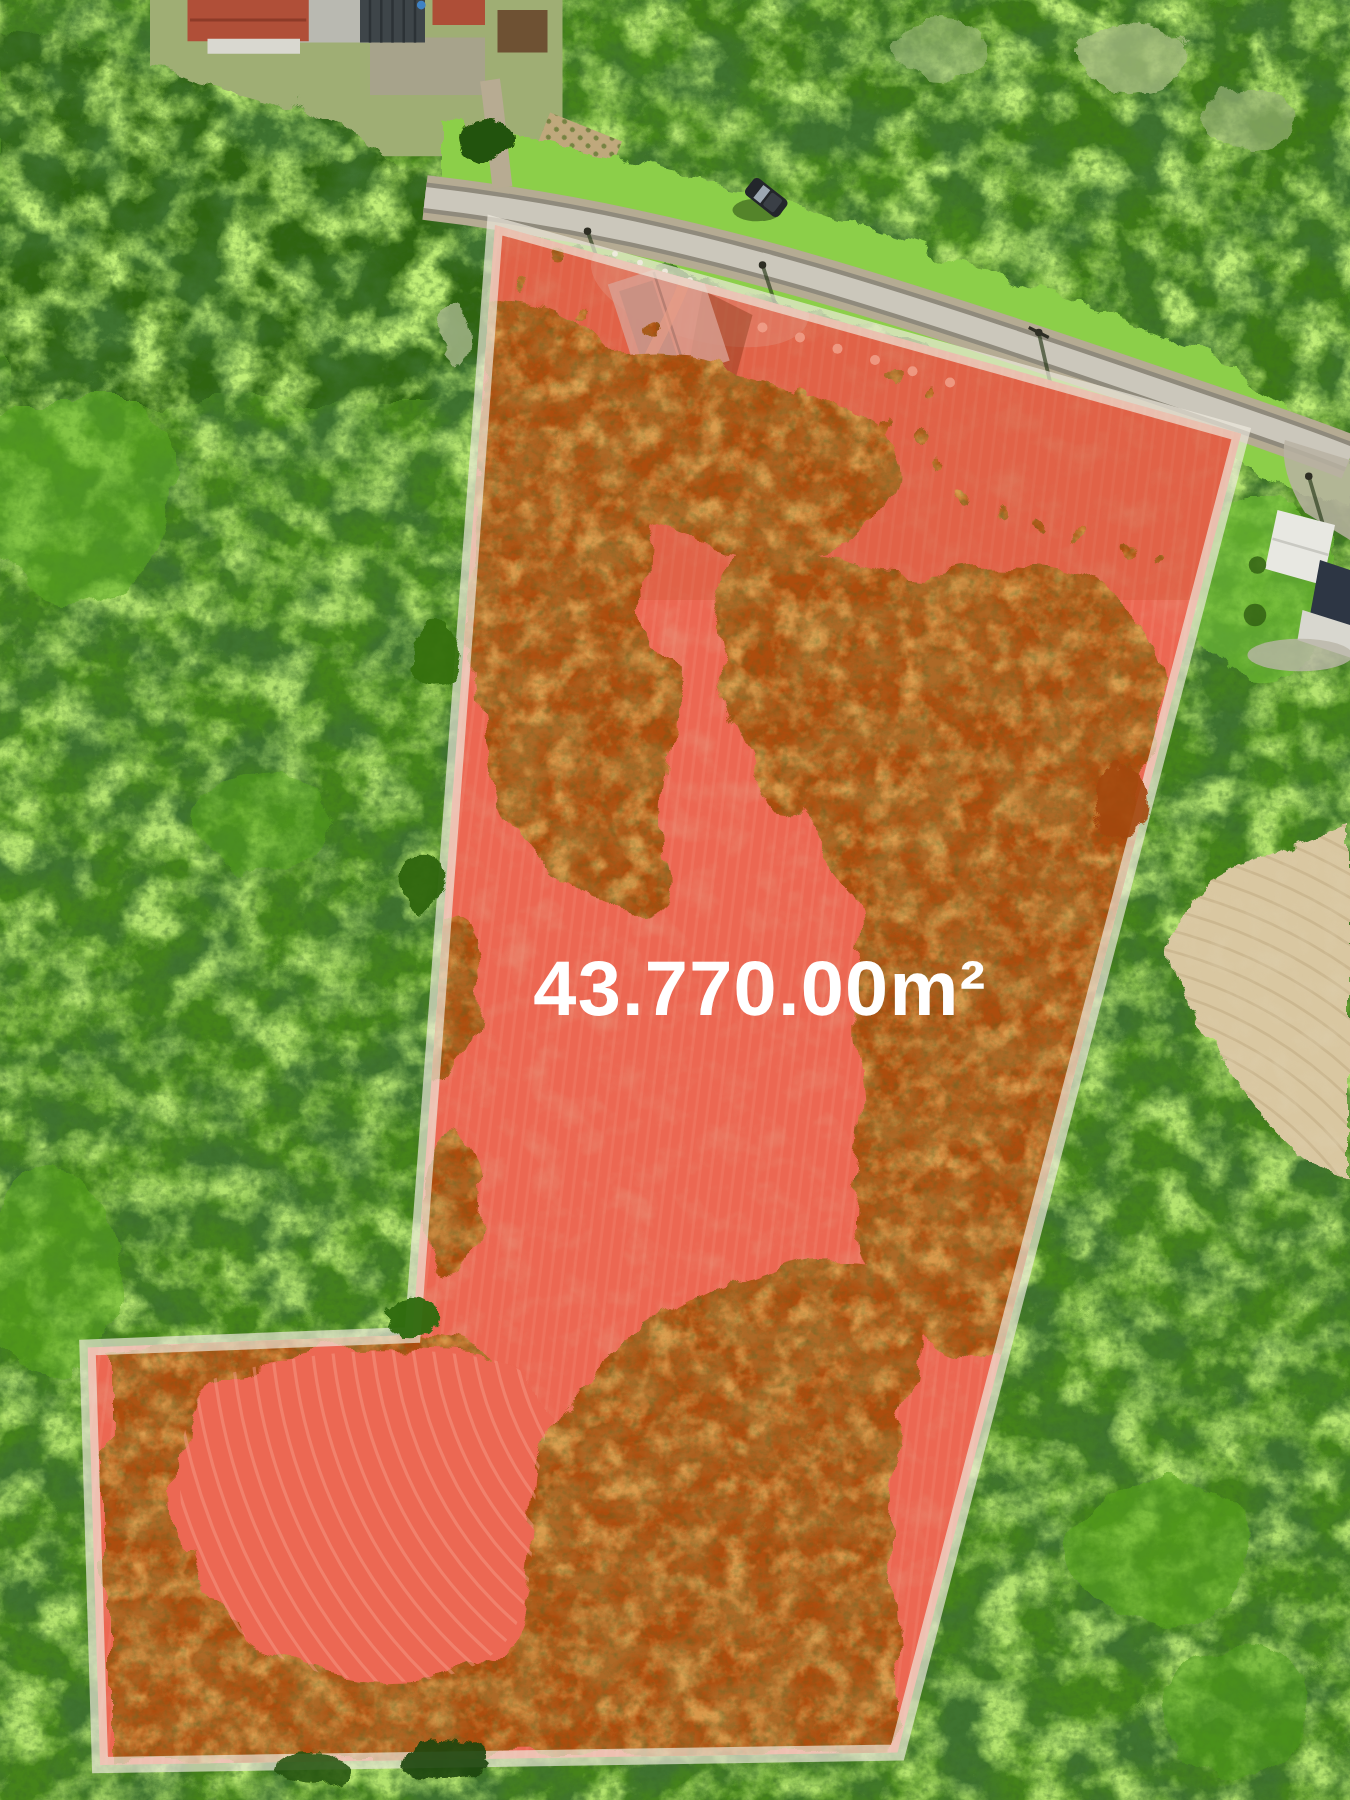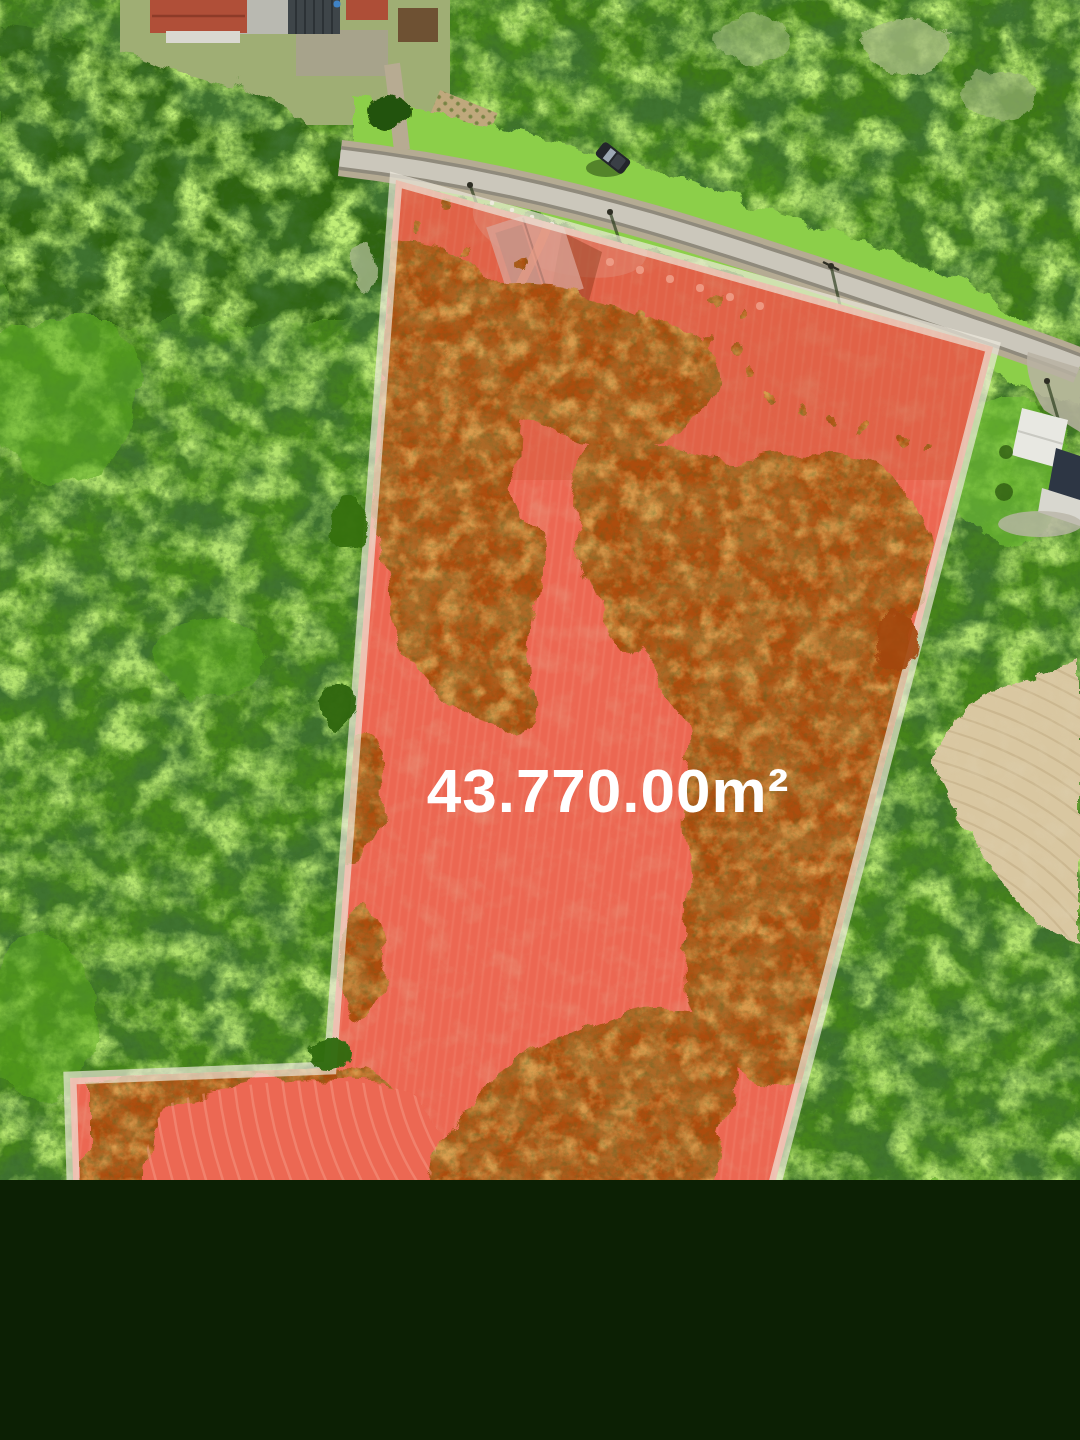--- a/index.html
+++ b/index.html
@@ -1,16 +1,16 @@
 <!DOCTYPE html>
 <html><head>
 <meta charset="utf-8">
 <style>
   html,body{margin:0;padding:0;background:#0c2004;}
-  .stage{position:relative;width:1080px;height:1180px;overflow:hidden;}
+  .stage{position:relative;width:1080px;height:1440px;overflow:hidden;}
   svg{display:block;}
   text.area-label{
     font-family:"Liberation Sans","DejaVu Sans",sans-serif;
     font-weight:700;
     font-size:62px;
     letter-spacing:1px;
   }
 </style>
 </head>
 <body>

